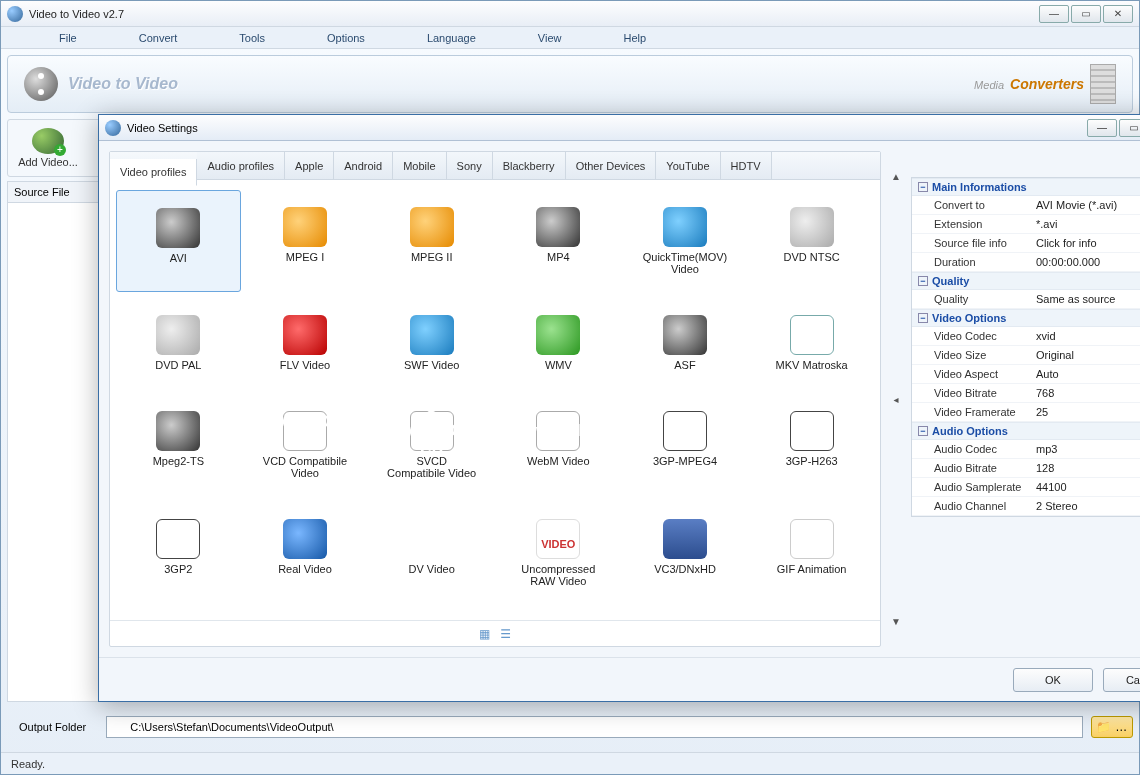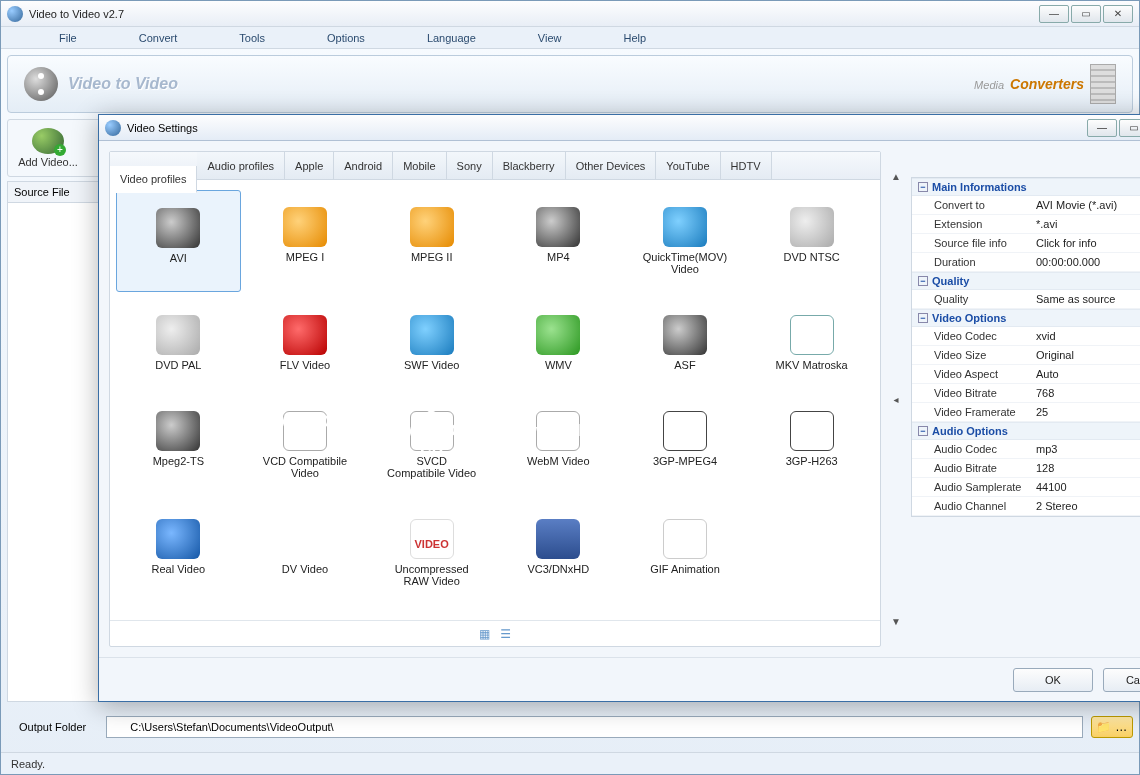--- a/index.html
+++ b/index.html
@@ -45,21 +45,21 @@
 .dialog .dlg-titlebar { height:26px; background: linear-gradient(#fdfdfe,#e4ecf6); border-bottom:1px solid #b0c0d4; display:flex; align-items:center; padding:0 6px; }
 .dialog .dlg-titlebar .dlg-icon { width:16px;height:16px;border-radius:50%;background:radial-gradient(circle at 30% 30%,#9cf,#369);margin-right:6px;}
 .dlg-win-btns { margin-left:auto; display:flex; gap:2px;}
 .dlg-win-btn { width:30px;height:18px;border:1px solid #8aa;border-radius:2px;background:linear-gradient(#fdfdfd,#e0e6ec);display:flex;align-items:center;justify-content:center;font-size:10px;color:#333;}
 .dlg-win-btn.close{background:linear-gradient(#ff8a6e,#d8442b);color:#fff;border-color:#b33;}
 
 .dlg-body { flex:1; display:flex; padding:10px; gap:8px; }
 .left-pane { flex:1; display:flex; flex-direction:column; border:1px solid #cfd8e2; background:#fff; border-radius:2px;}
 .tabs { display:flex; height:28px; background:linear-gradient(#f6f9fc,#e8eef6); border-bottom:1px solid #cfd8e2;}
 .tab { padding:0 10px; display:flex; align-items:center; border-right:1px solid #cfd8e2; color:#333; background:linear-gradient(#f3f7fb,#e4ebf3); cursor:default;}
-.tab.active { background:#fff; border-bottom:1px solid #fff; position:relative; top:14px;}
+.tab.active { background:#fff; border-bottom:1px solid #fff; position:relative; top:7px;}
 
 .profiles { flex:1; padding:10px 6px; overflow:auto;}
 .profiles-grid { display:grid; grid-template-columns: repeat(6, 1fr); gap:6px 2px;}
 .profile { display:flex; flex-direction:column; align-items:center; text-align:center; padding:17px; font-size:10px; color:#222; cursor:default;}
 .profile .picon { width:44px; height:40px; margin-bottom:4px; border-radius:6px; display:flex;align-items:center;justify-content:center;font-size:16px;color:#fff;}
 .profile.selected { border:1px solid #6aa6de; background:#eaf3fc; border-radius:3px;}
 .view-toggles { height:26px; border-top:1px solid #e0e6ec; display:flex; justify-content:center; align-items:center; gap:10px; color:#69c;}
 .view-toggles span{font-size:12px;}
 
 .right-pane { width:266px; display:flex; flex-direction:column; gap:6px;}
@@ -245,20 +245,24 @@
             </div>
             <div class="profile">
               <div class="picon ic-3gp">3GP</div>
               <div>3GP-MPEG4</div>
             </div>
             <div class="profile">
               <div class="picon ic-3gp">3GP</div>
               <div>3GP-H263</div>
             </div>
             <div class="profile">
+              <div class="picon ic-3gp">3GP2</div>
+              <div>3GP2</div>
+            </div>
+            <div class="profile">
               <div class="picon ic-real"></div>
               <div>Real Video</div>
             </div>
             <div class="profile">
               <div class="picon ic-dv">DV</div>
               <div>DV Video</div>
             </div>
             <div class="profile">
               <div class="picon ic-raw">
                 <span>RAW</span>

